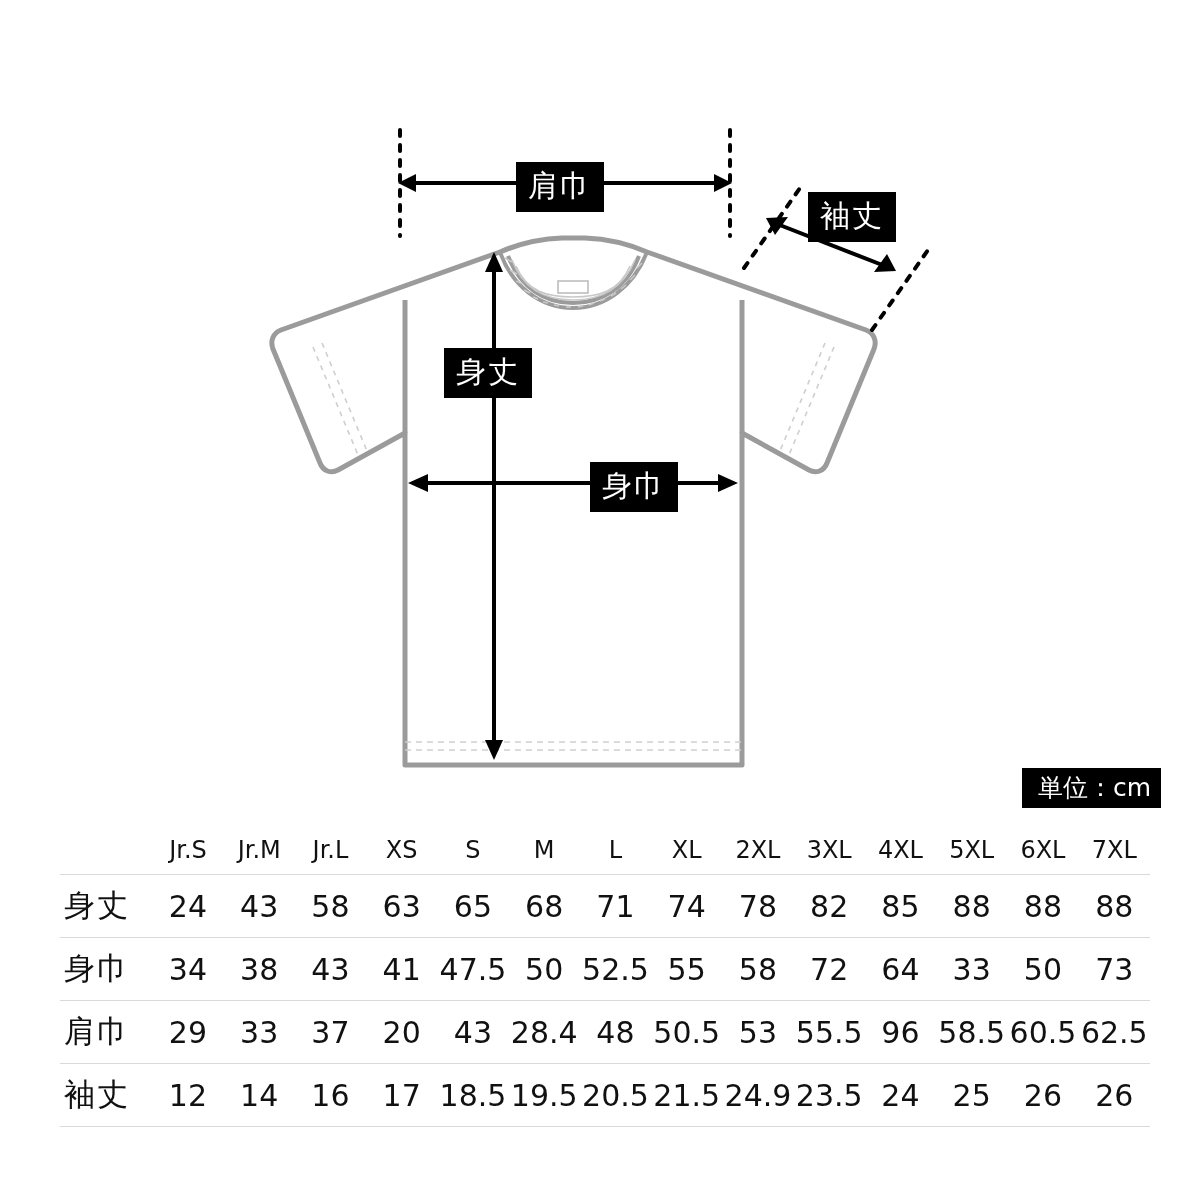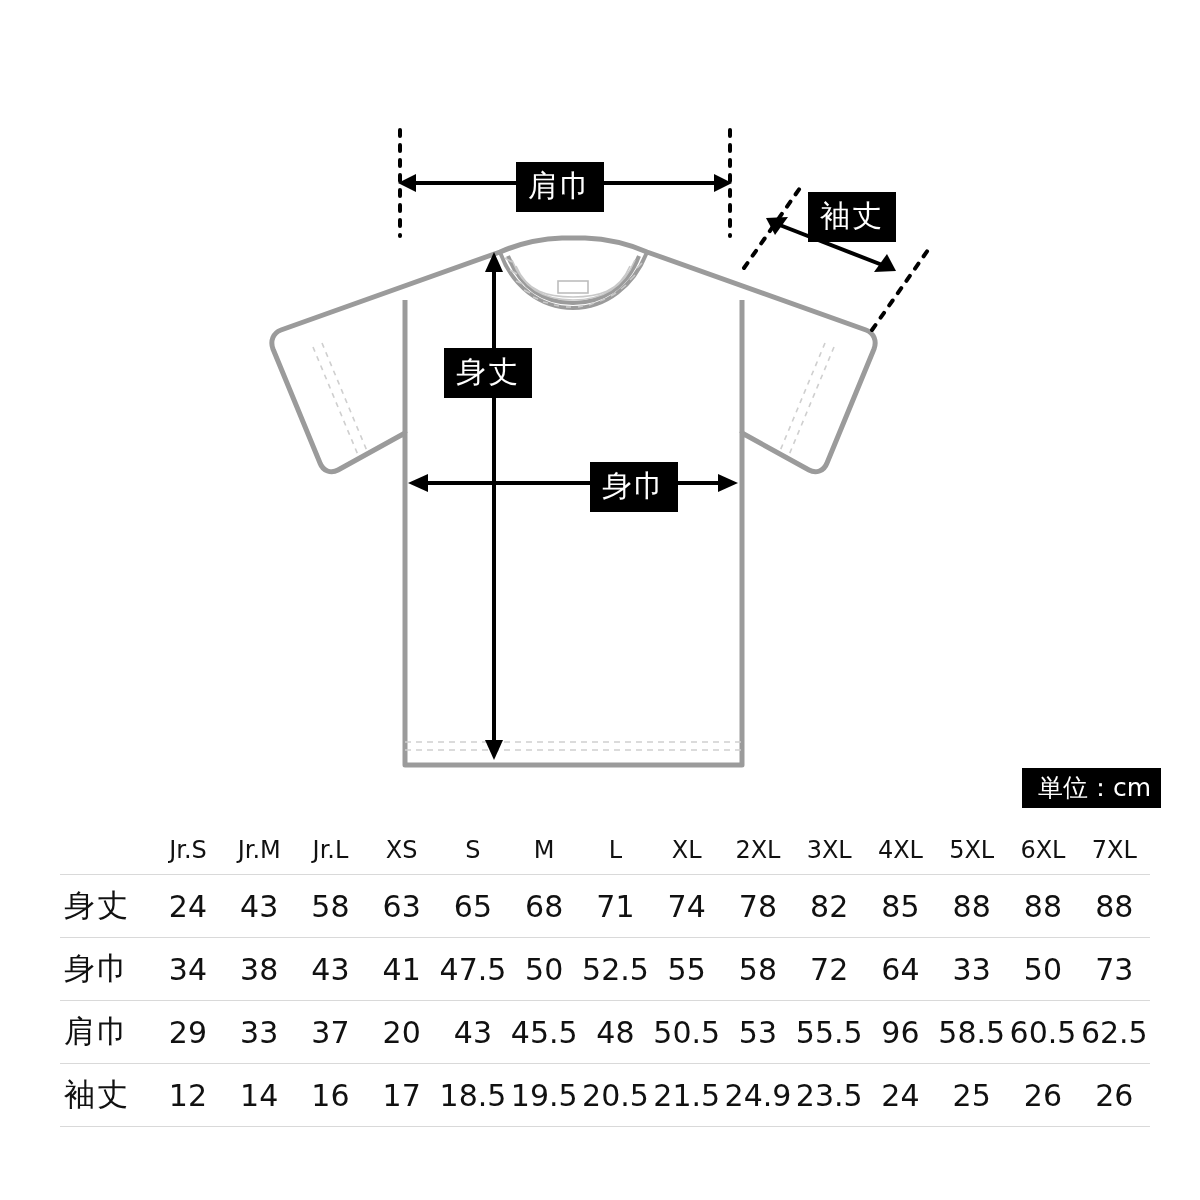--- a/index.html
+++ b/index.html
@@ -234,21 +234,21 @@
           <td>50</td>
           <td>73</td>
         </tr>
         <tr>
           <td class="rowhead">肩巾</td>
           <td>29</td>
           <td>33</td>
           <td>37</td>
           <td>20</td>
           <td>43</td>
-          <td>45.5</td>
+          <td>28.4</td>
           <td>48</td>
           <td>50.5</td>
           <td>53</td>
           <td>55.5</td>
           <td>96</td>
           <td>58.5</td>
           <td>60.5</td>
           <td>62.5</td>
         </tr>
         <tr>

